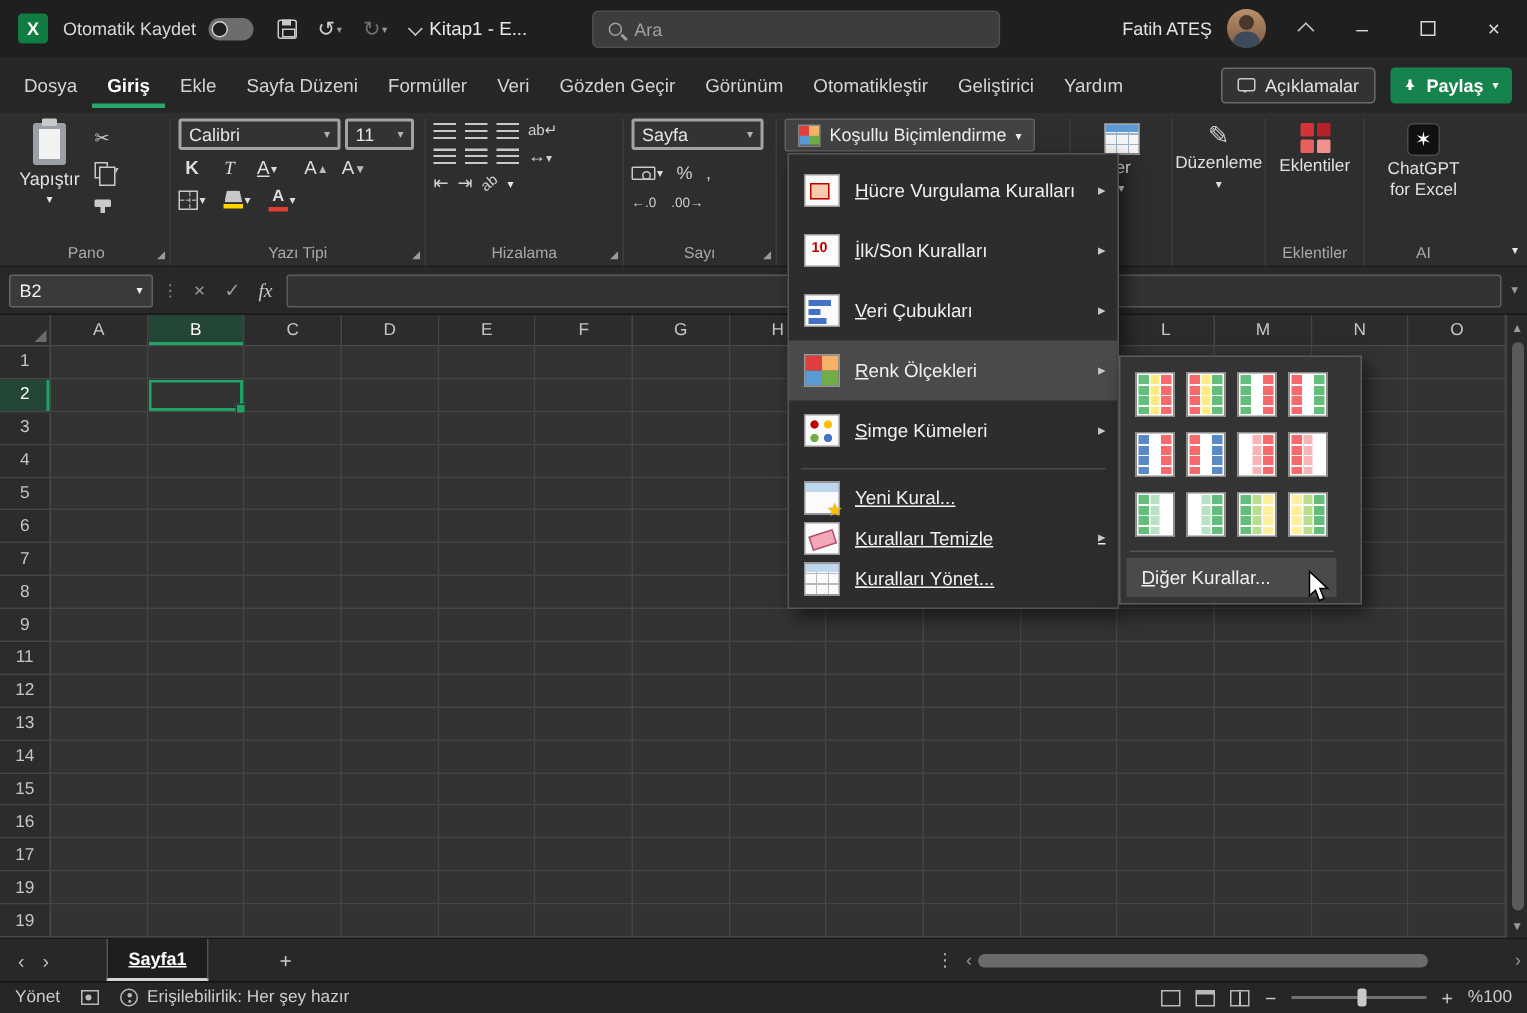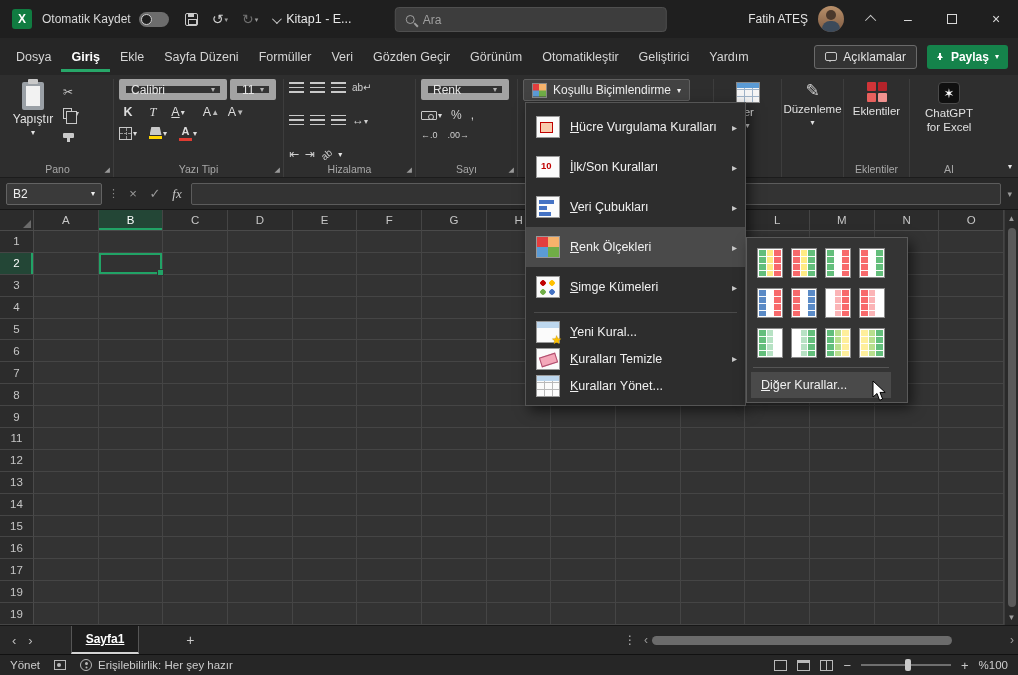--- a/index.html
+++ b/index.html
@@ -63,21 +63,21 @@
   .clipboard { width:22px; height:28px; background:#9aa0a6; border-radius:2px; position:relative; }
   .clipboard::before { content:""; position:absolute; left:6px; top:-3px; width:10px; height:5px; background:#c9c9c9; border-radius:1px; }
   .clipboard::after { content:""; position:absolute; left:4px; top:4px; width:14px; height:20px; background:#f2f2f2; }
   .smallcol { display:flex; flex-direction:column; justify-content:flex-start; gap:7px; padding-top:6px; }
   .sbtn { display:flex; align-items:center; gap:3px; color:#c9c9c9; font-size:12px; height:14px; }
   .ic-copy { width:9px; height:11px; border:1px solid #c9c9c9; position:relative; background:#2e2e2e; }
   .ic-copy::after { content:""; position:absolute; left:2px; top:2px; width:9px; height:11px; border:1px solid #c9c9c9; background:#2e2e2e; }
   .ic-painter { width:11px; height:5px; background:#c9c9c9; border-radius:1px; position:relative; margin-top:3px; }
   .ic-painter::after { content:""; position:absolute; left:4px; top:4px; width:3px; height:5px; background:#c9c9c9; }
 
-  .combo { height:21px; background:#333; border:7px solid #a3a3a3; border-radius:2px; display:flex; align-items:center; padding:0 5px; color:#e6e6e6; font-size:12px; justify-content:space-between; gap:4px; }
+  .combo { height:21px; background:#333; border:2px solid #a3a3a3; border-radius:2px; display:flex; align-items:center; padding:0 5px; color:#e6e6e6; font-size:12px; justify-content:space-between; gap:4px; }
   .combo .chev { color:#b3b3b3; }
   .fontrow { display:flex; gap:3px; }
   .fmt { min-width:18px; height:18px; display:flex; align-items:center; justify-content:center; color:#dcdcdc; font-size:12.5px; gap:1px; }
   .fmt b { font-weight:bold; }
   .fmt i { font-style:italic; font-family:"Liberation Serif",serif; }
   .fmt u { text-decoration:underline; }
   .sup { font-size:8px; color:#b9b9b9; margin-left:-1px; }
   .bar-y { display:inline-block; width:13px; height:3px; background:#FFD400; margin-top:1px; }
   .bar-r { display:inline-block; width:13px; height:3px; background:#E03C32; margin-top:1px; }
   .stack { display:flex; flex-direction:column; align-items:center; line-height:1; }
@@ -160,21 +160,21 @@
   .view-ic.v2 { border-top-width:3px; }
   .view-ic.v3 { background:linear-gradient(to right,transparent 0 5px,#b9b9b9 5px 6px,transparent 6px); }
   .zoomtrack { width:90px; height:2px; background:#6f6f6f; position:relative; }
   .zoomthumb { position:absolute; left:44px; top:-5px; width:6px; height:12px; background:#c9c9c9; border-radius:2px; }
   .zoomsign { font-size:13px; color:#c9c9c9; }
 
   
   .cfmenu { position:absolute; left:525px; top:102px; width:221px; background:#2d2d2d; border:1px solid #555; box-shadow:4px 5px 12px rgba(0,0,0,.55); z-index:40; padding:4px 0 6px 0; }
   .mitem { display:flex; align-items:center; gap:10px; padding:0 8px 0 10px; color:#f0f0f0; font-size:12.5px; }
   .mitem.big { height:40px; }
-  .mitem.small { height:27px; }
+  .mitem.small { height:27px;text-decoration:underline; }
   .mitem.hot { background:#4a4a4a; }
   .mlabel { display:block; flex:1; white-space:nowrap; }
   .mlabel::first-letter { text-decoration:underline; }
   .marrow { color:#c9c9c9; font-size:10px; }
   .msep { height:1px; background:#4a4a4a; margin:5px 8px; }
   .mico { width:24px; height:22px; flex:0 0 24px; position:relative; border:1px solid #999; background:#fbfbfb; }
   .mico.mi-highlight-cells::after { content:""; position:absolute; left:3px; top:5px; width:11px; height:9px; background:#F8CBAD; border:1px solid #C00000; }
   .mico.mi-top-bottom::after { content:"10"; position:absolute; left:4px; top:3px; color:#C00000; font-size:9.5px; font-weight:bold; }
   .mico.mi-data-bars { background:
       linear-gradient(#4472C4,#4472C4) 2px 3px/15px 4px no-repeat,
@@ -347,21 +347,21 @@
               </span>
               <span class="chev">▾</span>
             </span>
         </div>
       </div>
       <span class="glabel">Yazı Tipi</span>
       <span class="launcher">◢</span>
     </div>
 
     <div class="rgroup" style="width:132px">
-      <div class="gcol" style="gap:20px; padding-top:3px">
+      <div class="gcol" style="gap:4px; padding-top:3px">
         <div class="grow-r">
           <span class="ln-icon"></span>
           <span class="ln-icon"></span>
           <span class="ln-icon"></span>
           <span class="glyph" style="font-size:10px">ab↵</span>
         </div>
         <div class="grow-r">
           <span class="ln-icon"></span>
           <span class="ln-icon"></span>
           <span class="ln-icon"></span>
@@ -374,21 +374,21 @@
           <span class="chev">▾</span>
         </div>
       </div>
       <span class="glabel">Hizalama</span>
       <span class="launcher">◢</span>
     </div>
 
     <div class="rgroup" style="width:102px">
       <div class="gcol" style="gap:6px">
         <div class="combo" style="width:88px">
-            <span>Renk</span>
+            <span>Sayfa</span>
             <span class="chev">▾</span>
           </div>
         <div class="grow-r" style="gap:9px">
           <span class="fmt">
               <span class="banknote"></span>
               <span class="chev">▾</span>
             </span>
           <span class="glyph">%</span>
           <span class="glyph">,</span>
         </div>

